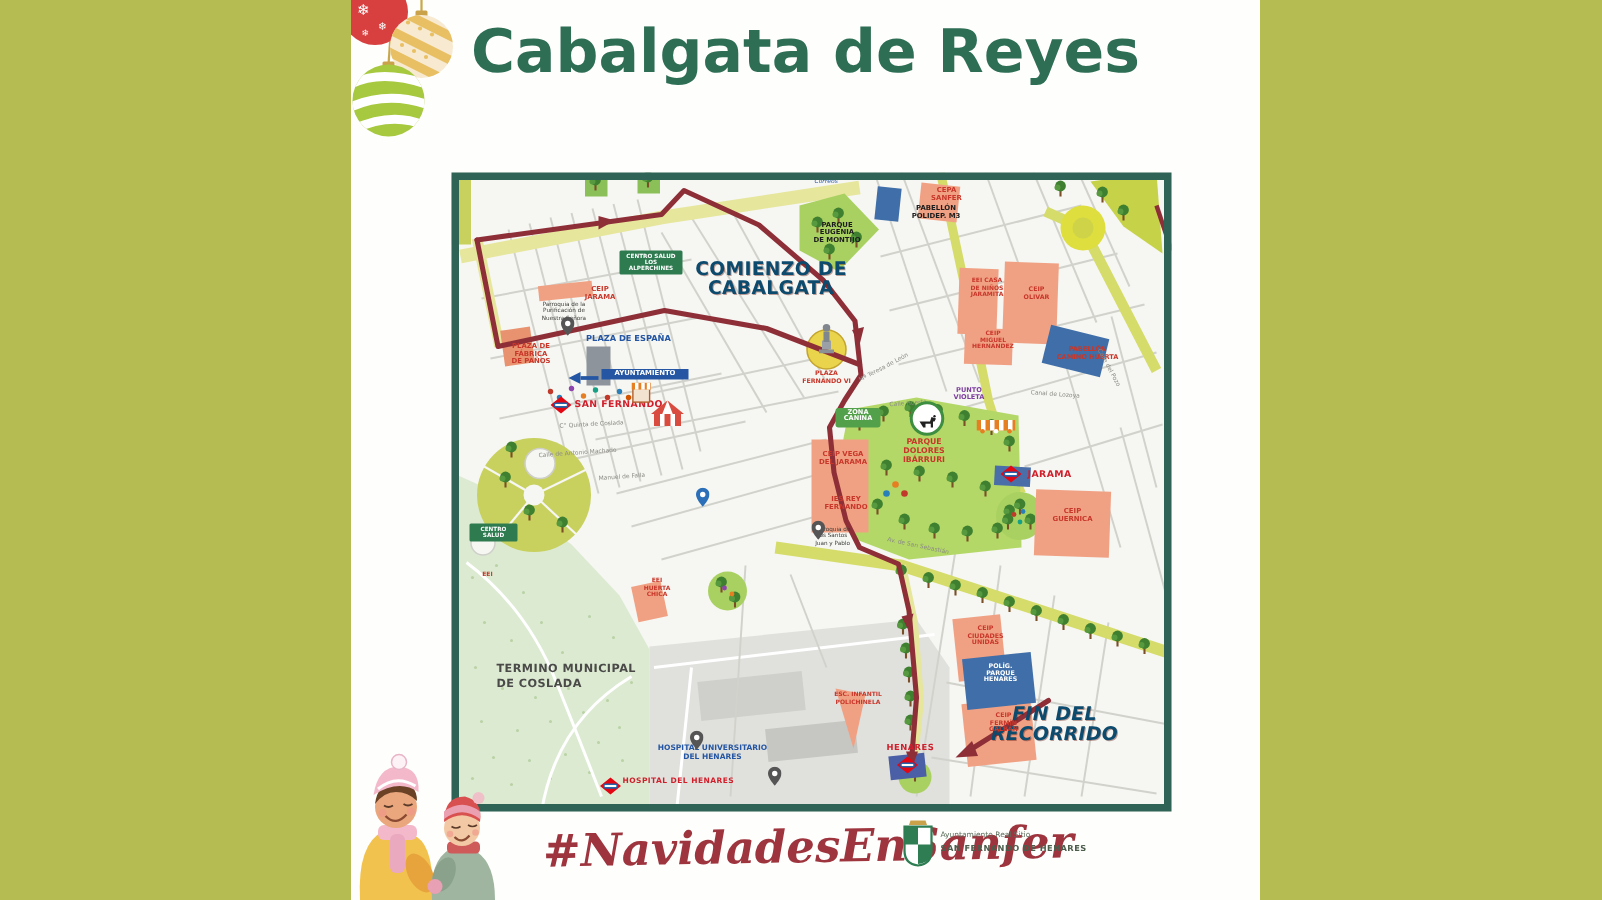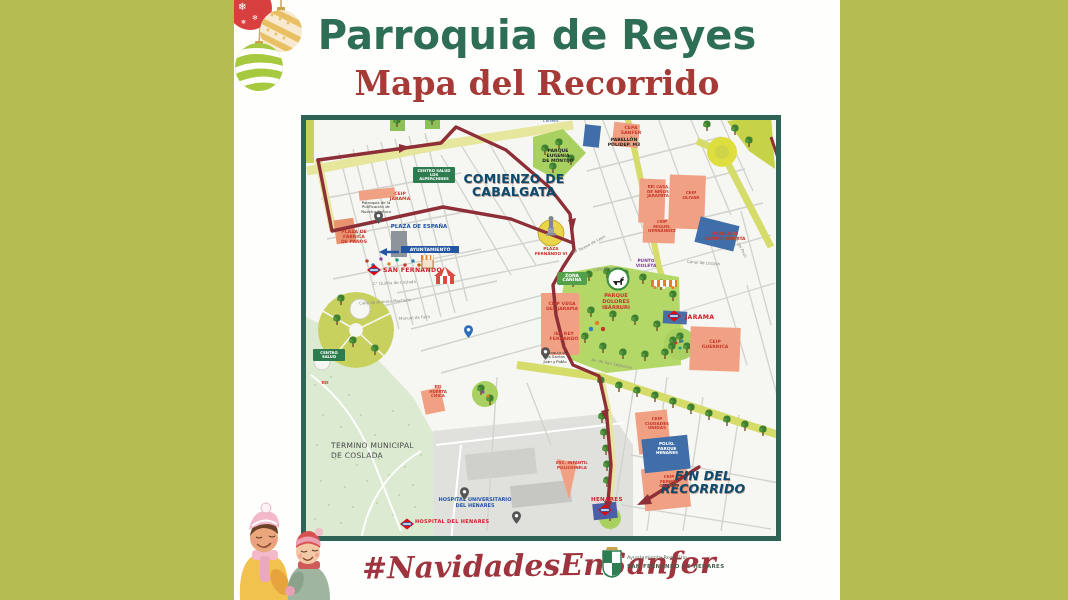--- a/index.html
+++ b/index.html
@@ -19,21 +19,21 @@
   .bl{color:#2456a4;font-weight:bold;font-size:5.5px;text-align:center;}
   .bk{color:#3a3a38;font-size:3.8px;text-align:center;}
   .bks{color:#1c1c1c;font-weight:bold;font-size:4.6px;text-align:center;}
   .pu{color:#7d3f9e;font-weight:bold;font-size:4.4px;text-align:center;}
   .wg{background:#2e7b50;color:#fff;font-weight:bold;font-size:3.8px;text-align:center;padding:1.5px 2px;border-radius:1px;}
   .wg2{background:#53a04a;color:#fff;font-weight:bold;font-size:4.4px;text-align:center;padding:1.5px 2px;border-radius:2px;}
   .wb{background:#2456a4;color:#fff;font-weight:bold;font-size:4.6px;text-align:center;padding:1px 2px;}
   .wbk{color:#fff;font-weight:bold;font-size:4.2px;text-align:center;z-index:31;}
   .mt{color:#d11e2a;font-weight:bold;font-size:6px;letter-spacing:.3px;text-align:left;white-space:nowrap;}
   .st{color:#8b8b85;font-size:4px;white-space:nowrap;}
-  .gyb{color:#4a4a48;font-weight:normal;font-size:7.5px;letter-spacing:.3px;line-height:1.3;text-align:left;}
+  .gyb{color:#4a4a48;font-weight:bold;font-size:7.5px;letter-spacing:.3px;line-height:1.3;text-align:left;}
   .corr{color:#2456a4;font-style:italic;font-size:4px;}
   .map-icon{position:absolute;z-index:32;}
   .map-icon svg{display:block;}
   
   #hashtag{position:absolute;left:128px;top:548px;width:320px;text-align:center;font-family:"DejaVu Serif",serif;font-style:italic;font-weight:bold;font-size:30px;color:#9e353e;transform:rotate(-1deg);}
   #council{position:absolute;left:367px;top:546px;display:flex;align-items:center;gap:4px;}
   .council-text{font-size:5px;color:#5d6e5d;line-height:1.5;}
   .council-text .l2{font-size:5.5px;font-weight:bold;letter-spacing:.3px;color:#4c5d4c;}
   #hacemos{position:absolute;left:478px;top:550px;display:flex;align-items:center;gap:3px;}
   #hacemos .htext{color:#c0392b;font-weight:bold;font-style:italic;font-size:11px;font-family:"DejaVu Serif",serif;line-height:1;}
@@ -79,22 +79,21 @@
     </g>
     <rect x="21" y="41" width="8" height="6" rx="1" fill="#caa24a"></rect>
     <circle cx="25" cy="67" r="24" fill="#a7c93f"></circle>
     <g clip-path="url(#cv)">
       <path d="M0,56 Q20,46 50,56" stroke="#ffffff" stroke-width="6" fill="none"></path>
       <path d="M-2,72 Q24,60 52,70" stroke="#ffffff" stroke-width="6" fill="none"></path>
       <path d="M2,86 Q28,74 50,84" stroke="#ffffff" stroke-width="6" fill="none"></path>
     </g>
   </svg>
 
-  <div id="title">Parroquia de Reyes</div>
-  <div id="subtitle">Mapa del Recorrido</div>
+  <div id="title">Cabalgata de Reyes</div>
 
   <div id="map">
     <svg class="base" width="480" height="426" viewBox="0 0 480 426">
 
       <polygon points="0,200 40,218 80,248 112,282 132,318 132,426 0,426" fill="#dcead2"></polygon>
       <g fill="#b9d3a4">
         <circle cx="14" cy="270" r="1"></circle>
           <circle cx="30" cy="262" r="1"></circle>
           <circle cx="48" cy="280" r="1"></circle>
           <circle cx="22" cy="300" r="1"></circle>

